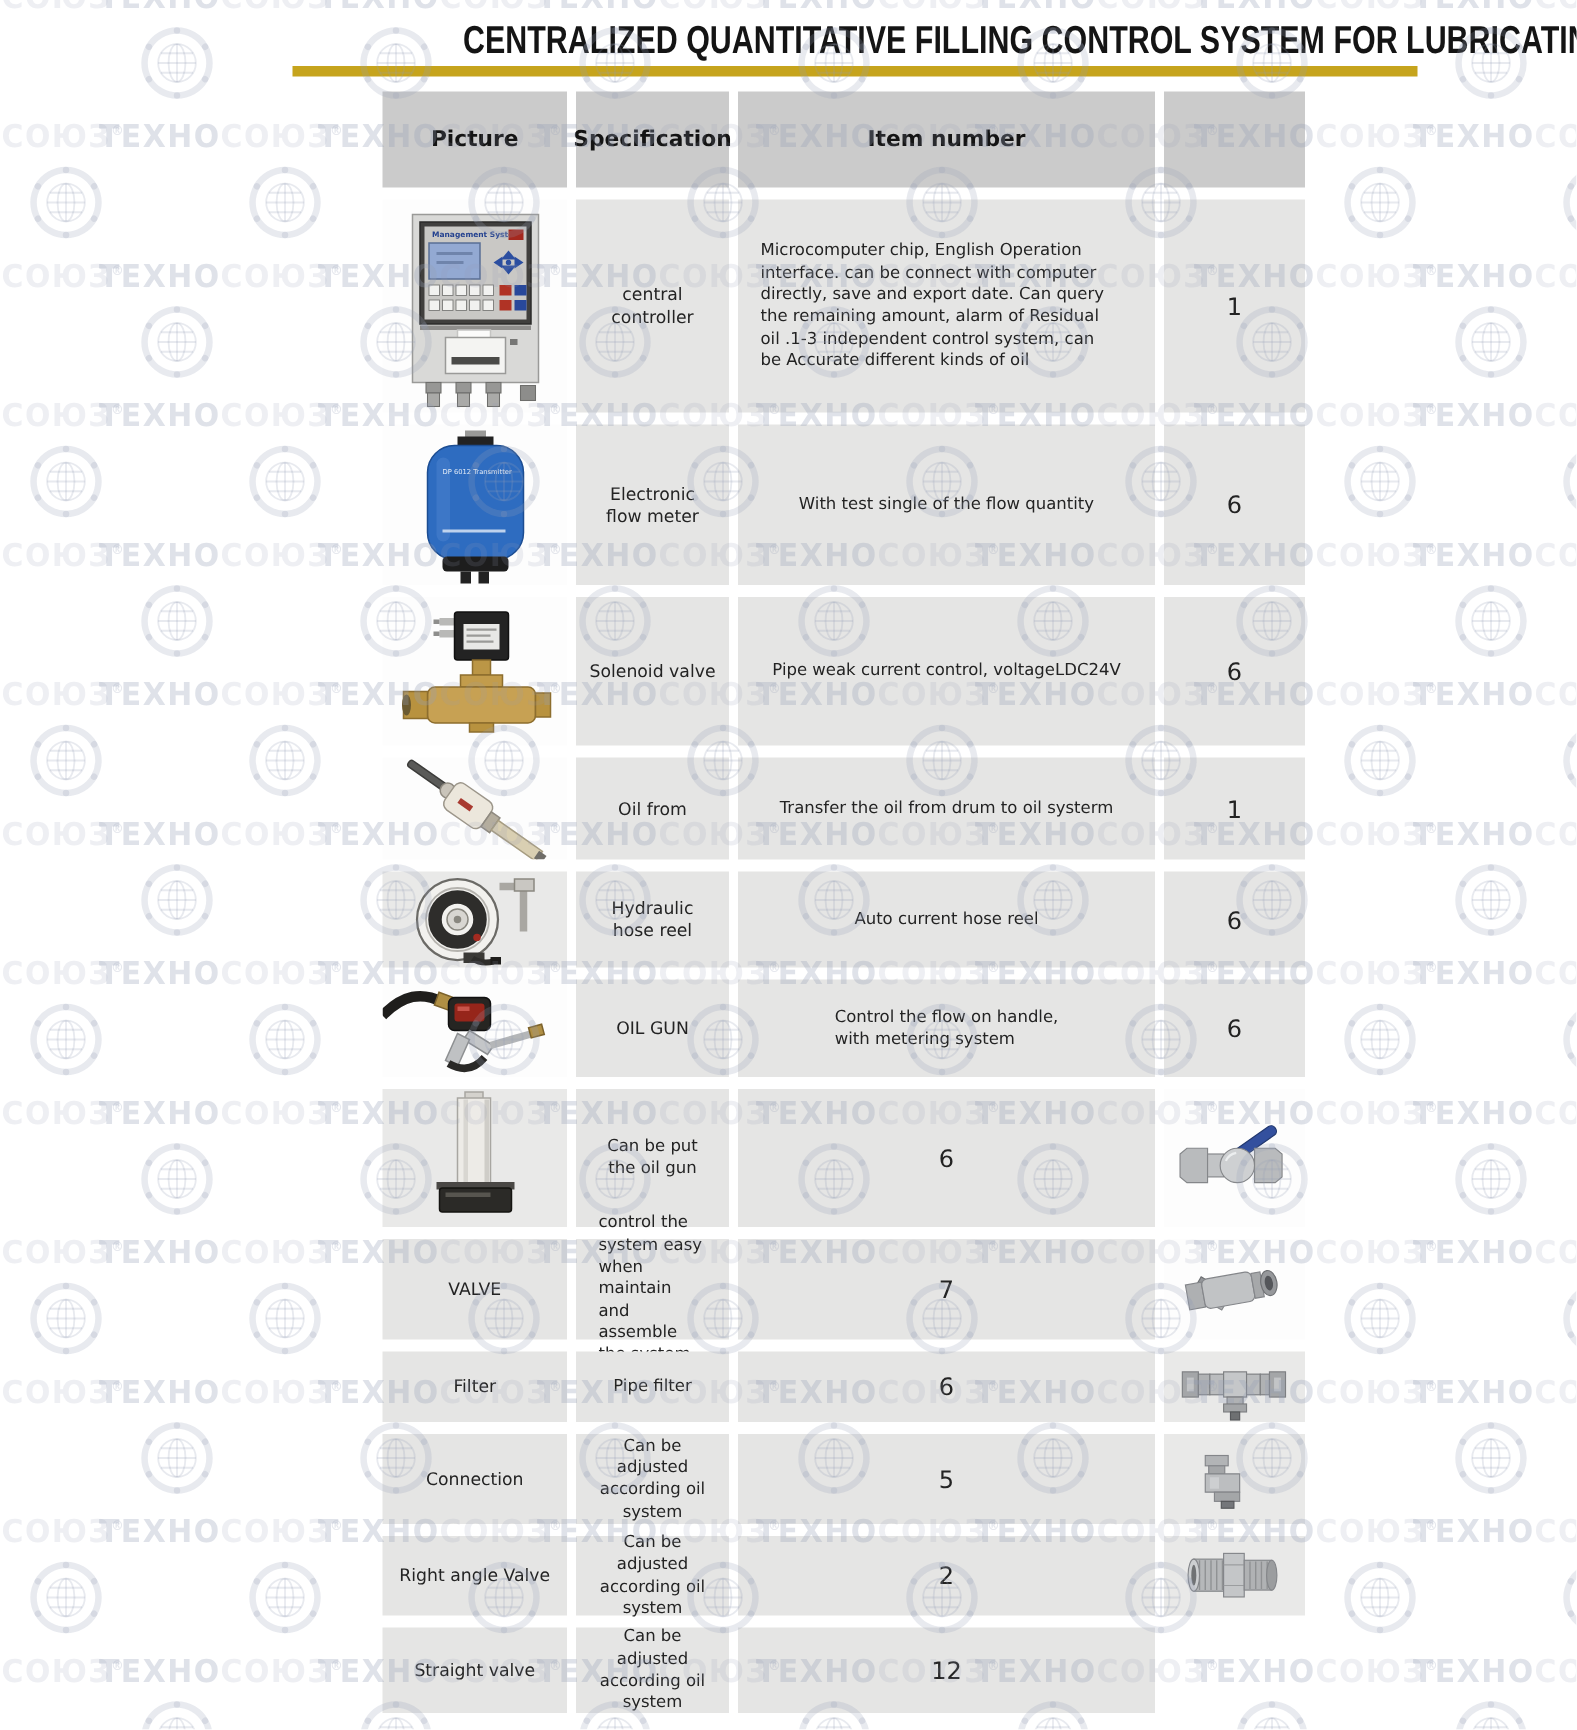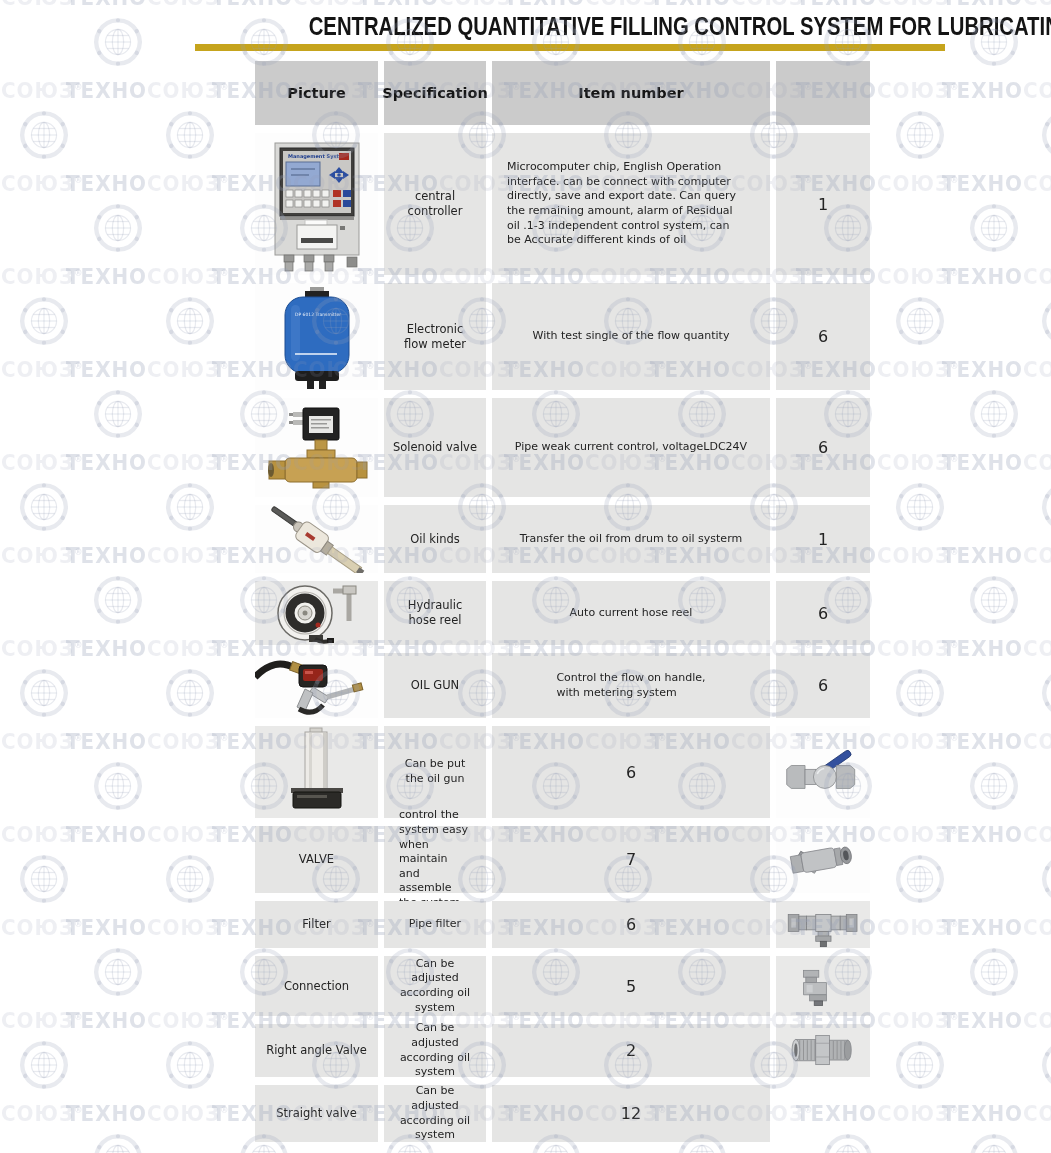--- a/index.html
+++ b/index.html
@@ -2216,21 +2216,21 @@
           <rect x="8" y="22" width="30" height="5" rx="2" fill="#5a5a58" stroke="#3c3c3a"></rect>
           <circle cx="40" cy="25" r="5" fill="#c9c4ba" stroke="#8f8a80"></circle>
           <rect x="42" y="15" width="30" height="21" rx="5" fill="#ece7dc" stroke="#9c968a"></rect>
           <rect x="50" y="24" width="10" height="4" fill="#a83a30"></rect>
           <rect x="72" y="20" width="7" height="12" fill="#b4ad9e" stroke="#8f8a80"></rect>
           <rect x="79" y="22" width="36" height="8" fill="#d9cfb2" stroke="#a79d82"></rect>
           <rect x="113" y="23" width="6" height="6" fill="#6f6d68"></rect>
         </g>
       </svg>
     </div>
-    <div class="cell c item">Oil kinds</div>
+    <div class="cell c item">Oil from</div>
     <div class="cell c spec">
         <div class="txt">Transfer the oil from drum to oil systerm</div>
       </div>
     <div class="cell c qty">1</div>
 
     <div class="cell pic pg">
       <svg viewBox="0 0 123 64">
         <path d="M78 10 L94 10 L94 40" stroke="#a9a7a2" stroke-width="5" fill="none"></path>
         <rect x="88" y="5" width="13" height="8" fill="#c9c7c2" stroke="#8a8880"></rect>
         <circle cx="50" cy="32" r="27" fill="#f2f1ee" stroke="#6b6a66" stroke-width="1.5"></circle>

